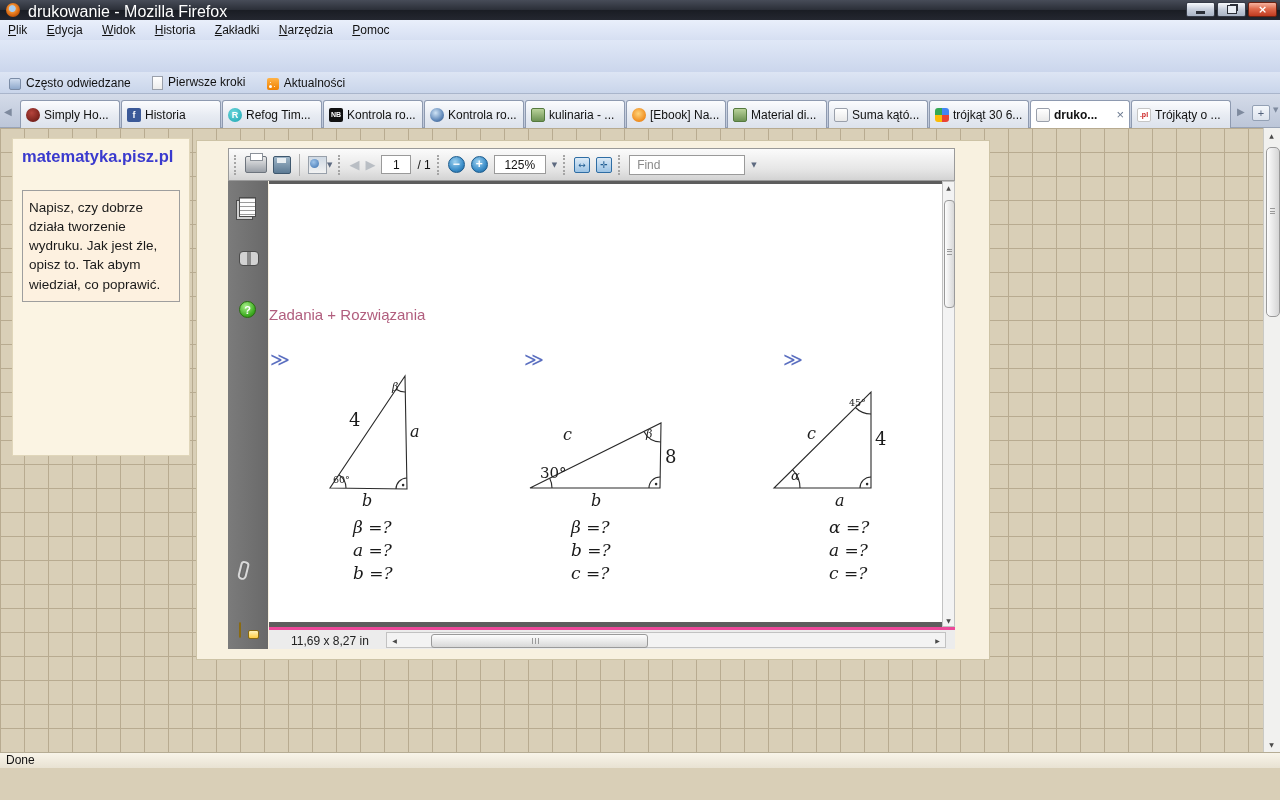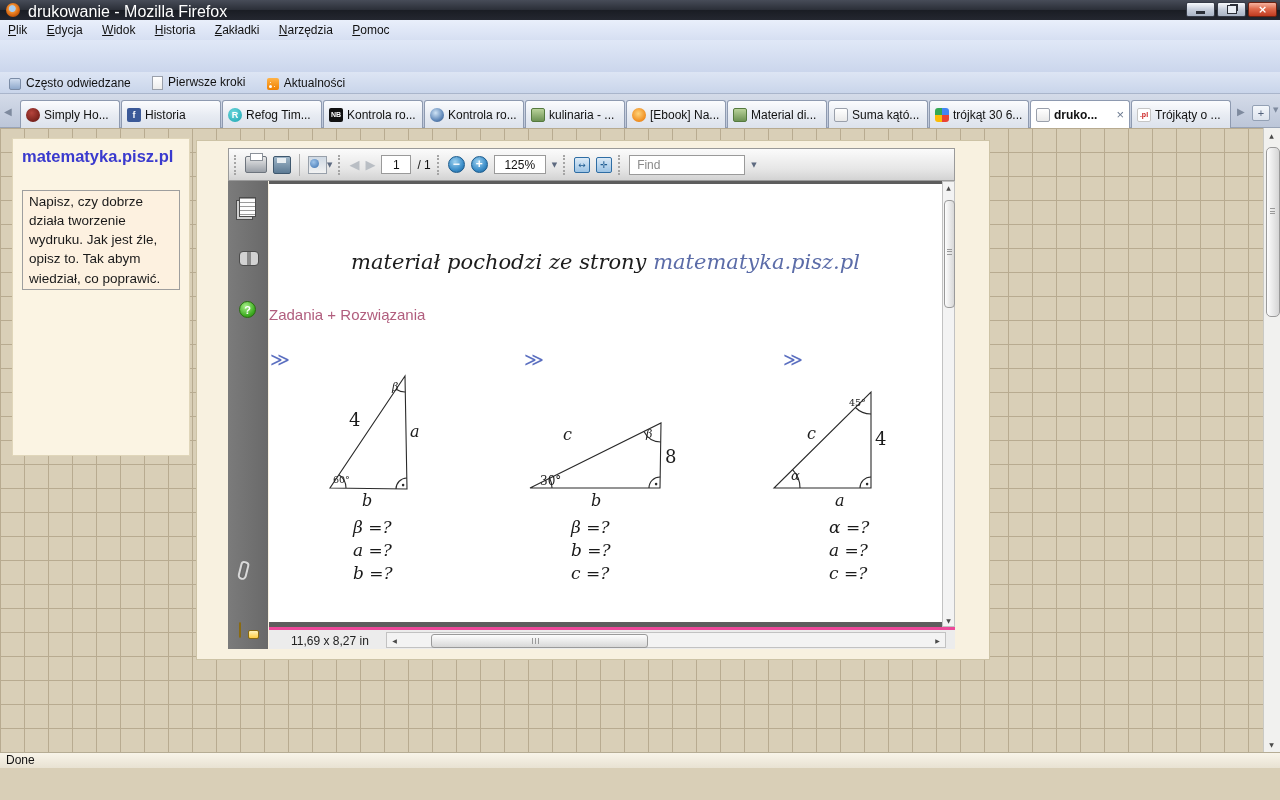--- a/index.html
+++ b/index.html
@@ -85,21 +85,21 @@
   .fav-pl{background:#fff;border:1px solid #c5c5c5;font-size:7px;font-weight:bold;color:#c22}.fav-pl::after{content:".pl"}
   .newtab{position:absolute;top:11px;width:18px;height:16px;border:1px solid #93a0b4;border-radius:2px;box-sizing:border-box;
      background:linear-gradient(#f4f7fb,#dde3ed);color:#4b5archive;color:#51607a;display:flex;align-items:center;justify-content:center;font-size:11px}
 
   
   #content{left:0;top:128px;width:1280px;height:624px;background-color:#d9cfb7;
     background-image:linear-gradient(#b8ab90 1.5px, transparent 1.5px),linear-gradient(90deg,#b8ab90 1.5px, transparent 1.5px);
     background-size:24px 24px}
   #sidepanel{left:12px;top:10px;width:178px;height:318px;background:#fbf4e3;border:1px solid #e0d6ba;box-sizing:border-box;padding:8px 9px}
   #sideheading{color:#3a3ace;font-weight:bold;font-size:16.5px}
-  #sidenotice{margin-top:24px;background:#fdf1e0;border:1px solid #9e9e9e;padding:1px 6px;font-size:13.5px;line-height:1.42;color:#1a1a1a}
+  #sidenotice{margin-top:24px;background:#fdf1e0;border:1px solid #9e9e9e;padding:7px 6px;font-size:13.5px;line-height:1.42;color:#1a1a1a}
 
   
   #pdfframe{left:196px;top:12px;width:794px;height:520px;background:#f8f1e0;border:1px solid #cdc3a6;box-sizing:border-box}
   #pdftoolbar{position:absolute;left:31px;top:7px;width:727px;height:33px;box-sizing:border-box;
     background:linear-gradient(#fbfbfb,#e6e6e6 65%,#d3d3d3);border:1px solid #9a9a9a;
     display:flex;align-items:center;padding:0 5px;gap:6px}
   .tgrip{width:3px;height:20px;border-left:2px dotted #a5a5a5}
   .tsep{width:1px;height:22px;background:#b0b0b0;margin:0 2px}
   .pdfbtn{display:flex;align-items:center;justify-content:center}
   .ic-print{width:20px;height:15px;background:linear-gradient(#e9e9e9,#9aa0a8);border:1px solid #6d747d;border-radius:2px;position:relative}
@@ -342,24 +342,20 @@
       <span class="stripico ic-pages" style="top:16px"></span>
       <span class="stripico ic-binoc" style="top:70px"></span>
       <span class="stripico ic-help" style="top:120px">?</span>
       <span class="stripico ic-clip" style="top:380px"></span>
       <span class="stripico ic-comments" style="top:442px"></span>
     </div>
 
     <div id="pdfdark"></div>
 
     <div id="pdfpage">
-      <div id="doctitle">
-        <span>materiał pochodzi ze strony</span>
-        <span class="lnk">matematyka.pisz.pl</span>
-      </div>
       <div id="docsub">Zadania + Rozwiązania</div>
 
       <span class="exmark" style="left:1px;top:164px">≫</span>
       <span class="exmark" style="left:255px;top:164px">≫</span>
       <span class="exmark" style="left:514px;top:164px">≫</span>
 
       <svg width="673" height="438" style="position:absolute;left:0;top:0">
         <g fill="none" stroke="#2a2a2a" stroke-width="1.1">
           <path d="M61,304 L138,305 L136,192 Z"></path>
           <path d="M77,304 A16,16 0 0 0 69.9,290.7"></path>
@@ -383,21 +379,21 @@
 
       <span class="tlabel" style="left:80px;top:225px;font-size:18px">4</span>
       <span class="tlabel it" style="left:141px;top:238px;font-size:16px">a</span>
       <span class="tlabel it" style="left:93px;top:307px;font-size:16px">b</span>
       <span class="tlabel" style="left:64px;top:290px;font-size:9.5px">60°</span>
       <span class="tlabel it" style="left:123px;top:197px;font-size:11px">β</span>
 
       <span class="tlabel it" style="left:294px;top:241px;font-size:16px">c</span>
       <span class="tlabel" style="left:396px;top:262px;font-size:18px">8</span>
       <span class="tlabel it" style="left:322px;top:307px;font-size:16px">b</span>
-      <span class="tlabel" style="left:271px;top:290px;font-size:12px">30°</span>
+      <span class="tlabel" style="left:271px;top:280px;font-size:15px">30°</span>
       <span class="tlabel it" style="left:377px;top:244px;font-size:11px">β</span>
 
       <span class="tlabel it" style="left:538px;top:240px;font-size:16px">c</span>
       <span class="tlabel" style="left:606px;top:244px;font-size:18px">4</span>
       <span class="tlabel it" style="left:566px;top:307px;font-size:16px">a</span>
       <span class="tlabel it" style="left:522px;top:284px;font-size:13px">α</span>
       <span class="tlabel" style="left:580px;top:213px;font-size:9.5px">45°</span>
 
       <span class="q" style="left:84px;top:333px">β =?</span>
       <span class="q" style="left:84px;top:356px">a =?</span>

